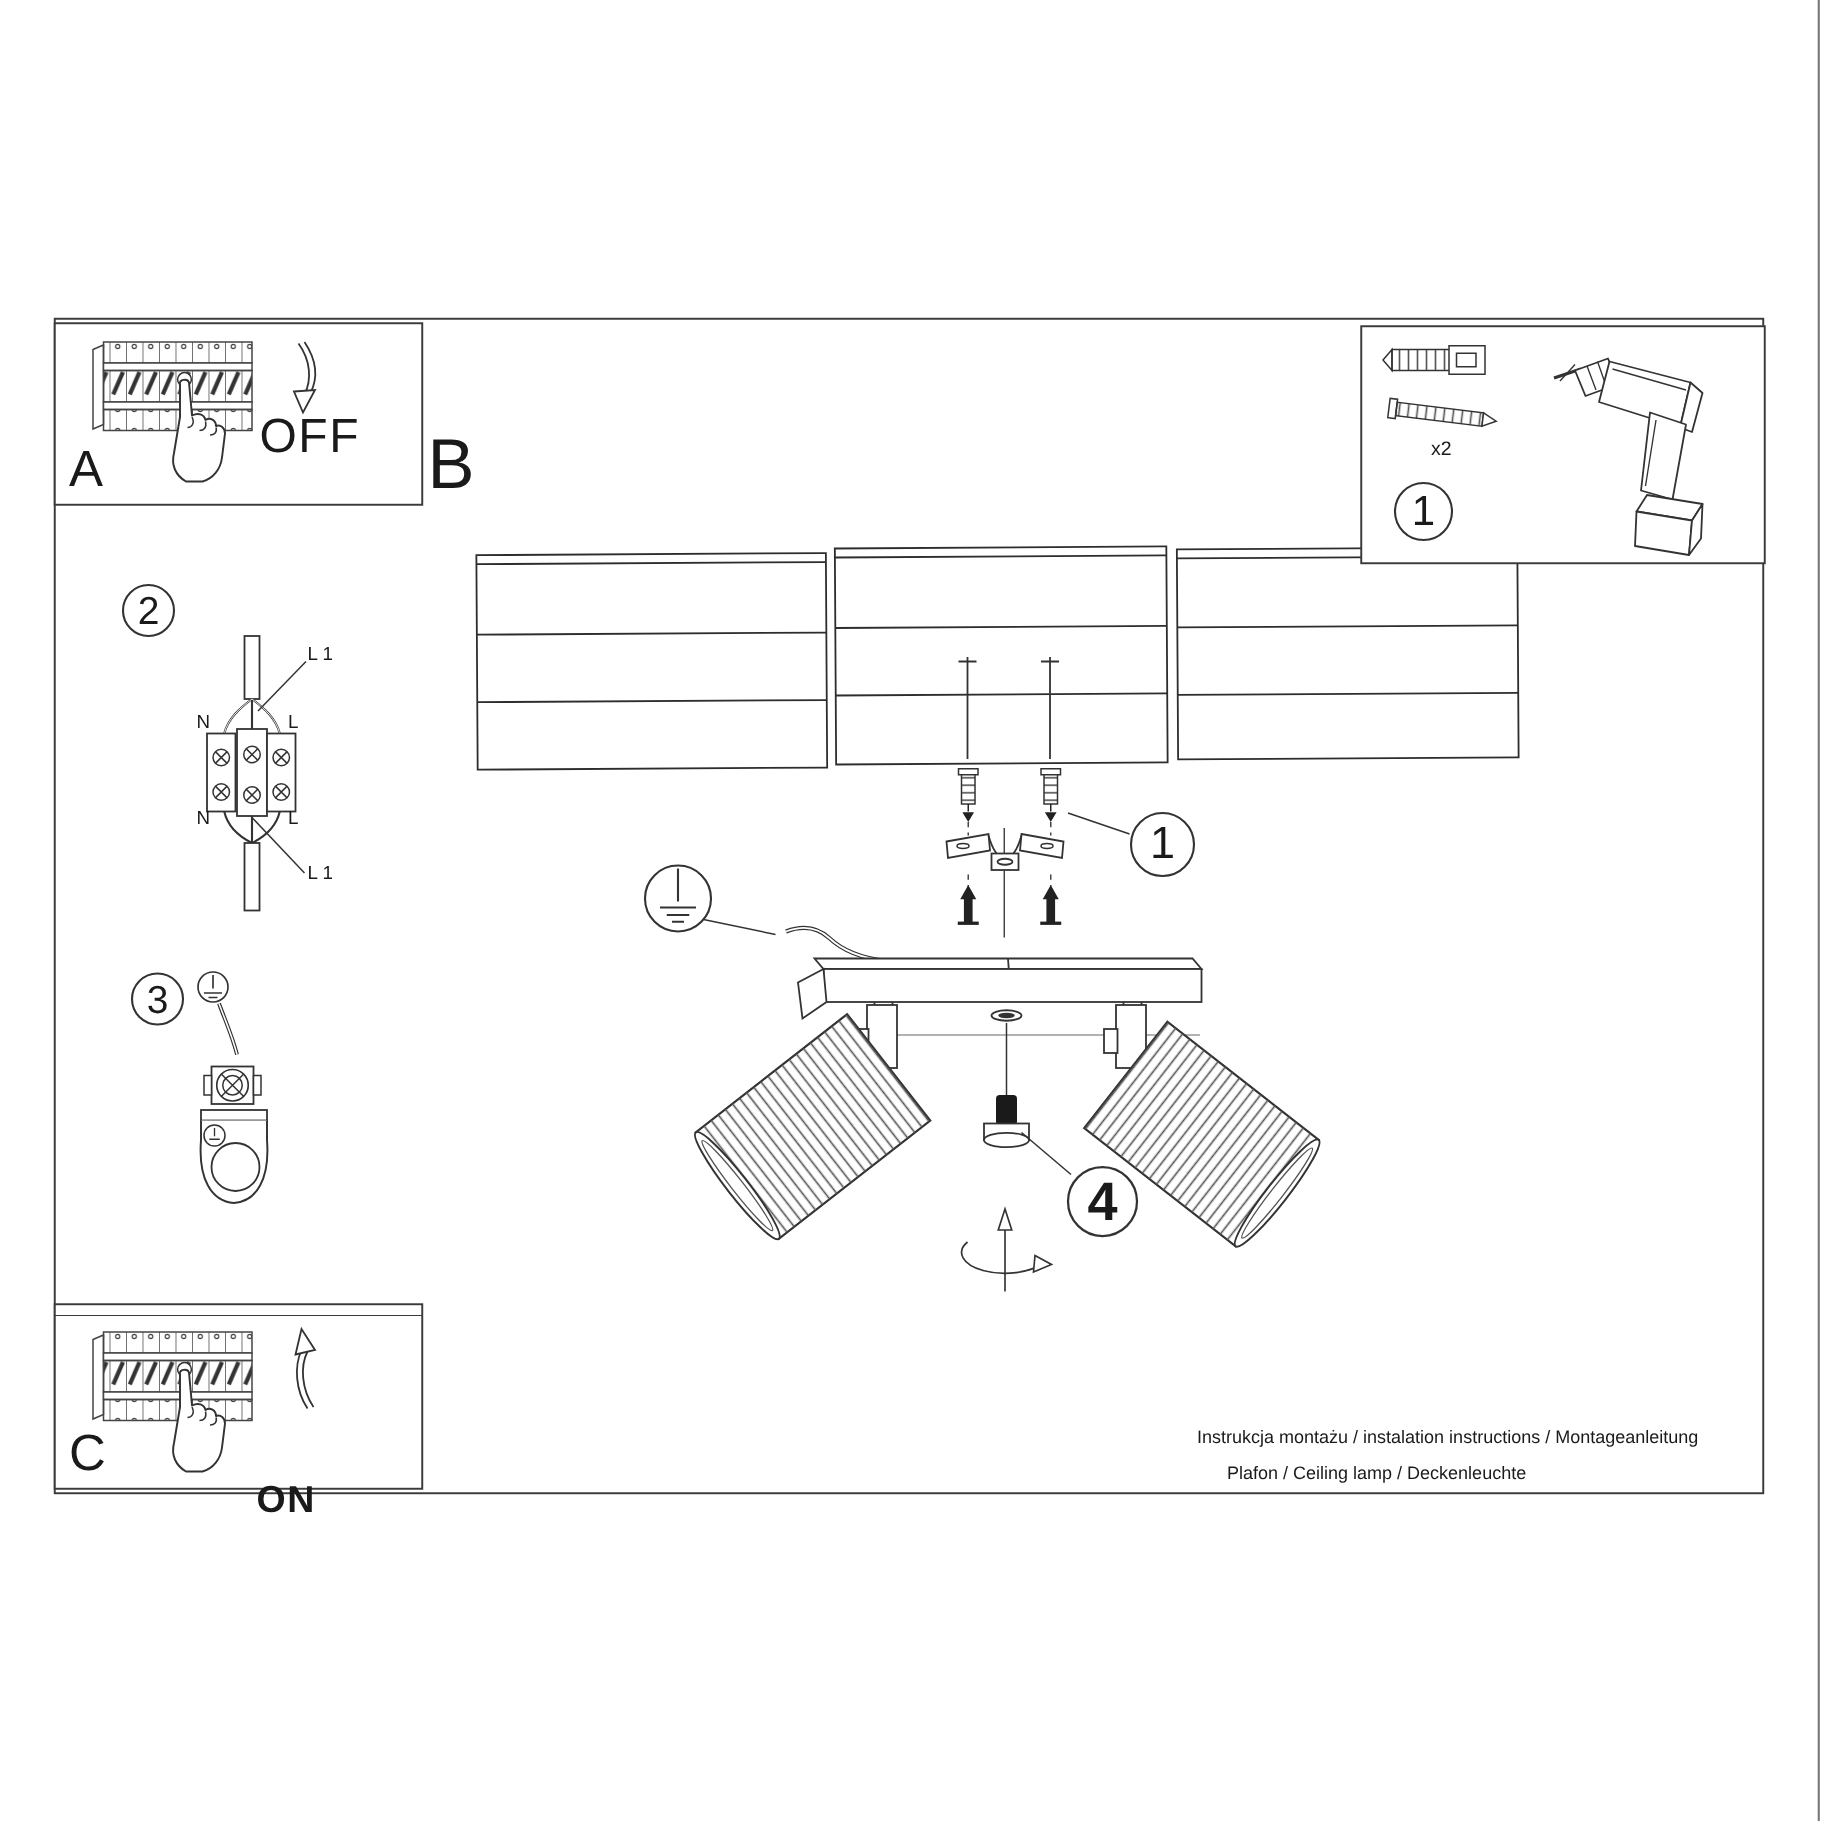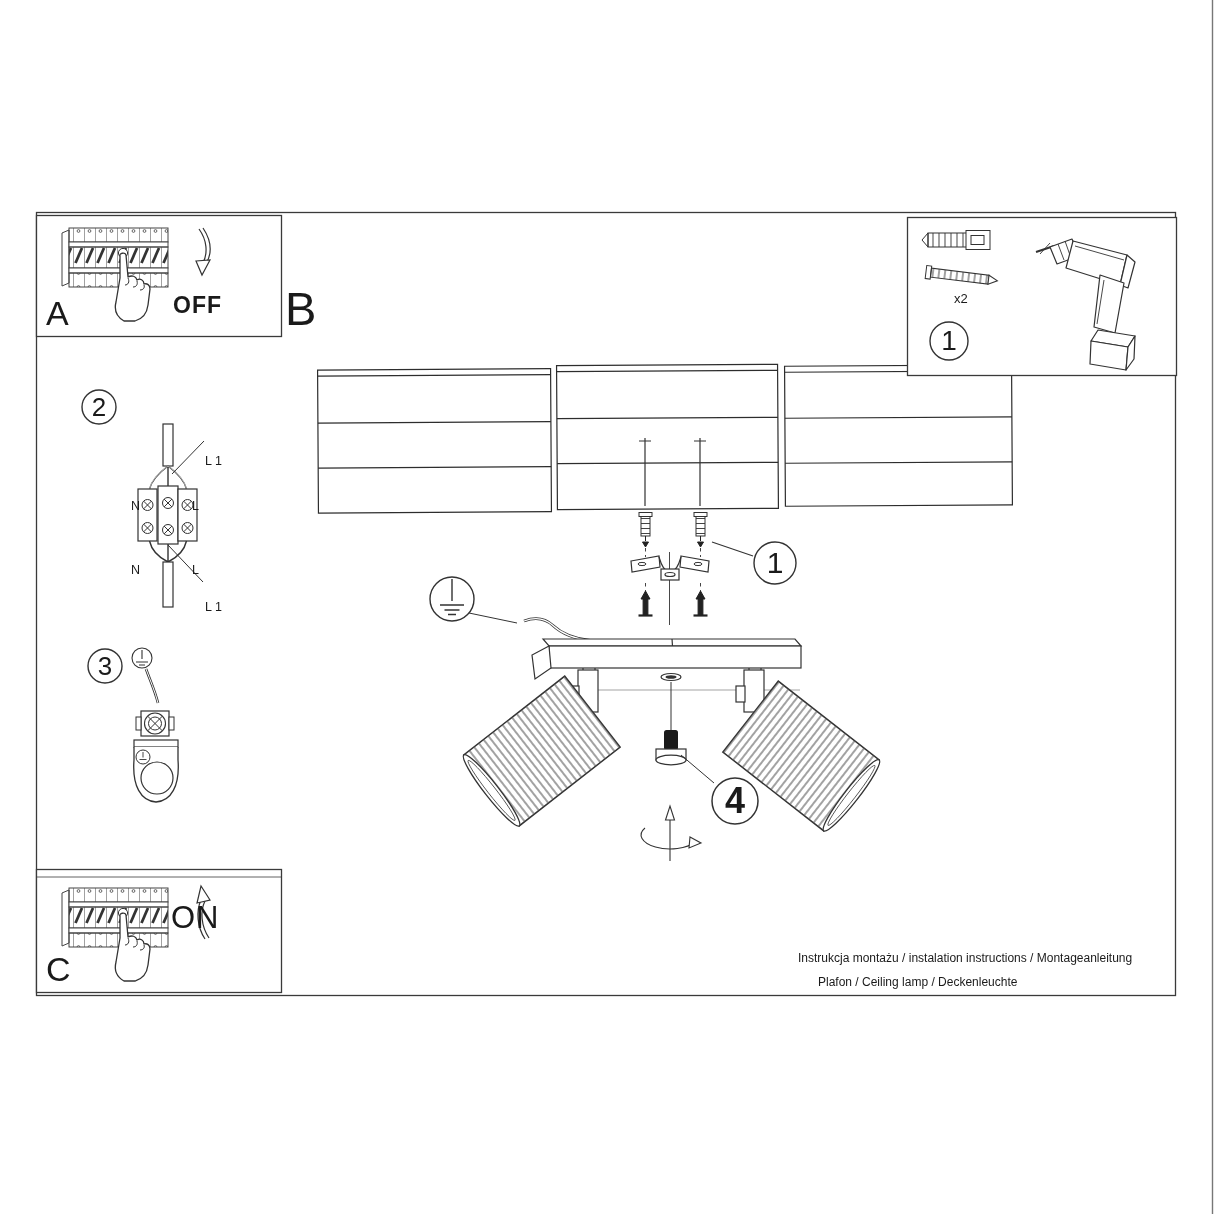--- a/index.html
+++ b/index.html
@@ -2,21 +2,21 @@
 <html><head>
 <meta charset="utf-8">
 <style>
   html,body{margin:0;padding:0;background:#fff;}
   .canvas{position:relative;width:1214px;height:1214px;background:#fff;overflow:hidden;
           font-family:"Liberation Sans", sans-serif;color:#1a1a1a;}
   .canvas svg{position:absolute;left:0;top:0;}
   .txt{position:absolute;white-space:pre;color:#1a1a1a;}
   .badge{position:absolute;transform:translate(-50%,-50%);font-size:30px;line-height:1;}
   .letter{font-size:34px;font-weight:400;}
-  .wirelabel{font-size:12.5px;margin-top:25px;}
+  .wirelabel{font-size:12.5px;}
   .footer{font-size:12px;line-height:24px;}
 </style>
 </head>
 <body>
 
 <div class="canvas">
 
 <svg width="1214" height="1214" viewBox="0 0 1214 1214">
   <defs>
     <pattern id="ribs" width="6" height="6" patternUnits="userSpaceOnUse">
@@ -266,24 +266,24 @@
     <path d="M147.5,716 L162.5,731 M147.5,731 L162.5,716" stroke-width="1"></path>
     <rect x="134" y="740" width="44" height="7" stroke-width="1.2" fill="#fff"></rect>
     <path d="M134,747 L134,760 C132,786 141,801 156,802 C171,801 180,786 178,760 L178,747" stroke-width="1.3" fill="#fff"></path>
     <circle cx="143" cy="757" r="7" stroke-width="1"></circle>
     <path d="M143,752 V757.5 M139.5,759.5 H146.5" stroke-width="0.9"></path>
     <circle cx="157" cy="778" r="16" stroke-width="1.2"></circle>
   </g>
 </svg>
 
 <div class="txt letter" style="left:46px;top:294px;">A</div>
-<div class="txt" style="left:173px;top:292px;font-size:23px;letter-spacing:1px;font-weight:bold;">OFF</div>
+<div class="txt" style="left:173px;top:272px;font-size:32px;letter-spacing:1px;">OFF</div>
 <div class="txt" style="left:285px;top:281px;font-size:47px;">B</div>
 <div class="txt letter" style="left:46px;top:950px;">C</div>
-<div class="txt" style="left:171px;top:900px;font-size:31px;letter-spacing:1px;">ON</div>
+<div class="txt" style="left:171px;top:986px;font-size:25px;letter-spacing:1px;font-weight:bold;">ON</div>
 
 <div class="badge" style="left:949px;top:341px;font-size:28px;">1</div>
 <div class="badge" style="left:775px;top:563px;">1</div>
 <div class="badge" style="left:99px;top:407px;font-size:26px;">2</div>
 <div class="badge" style="left:105px;top:666px;font-size:26px;">3</div>
 <div class="badge" style="left:735px;top:801px;font-size:36px;font-weight:700;">4</div>
 
 <div class="txt" style="left:954px;top:251px;font-size:13px;margin-top:40px;">x2</div>
 
 <div class="txt wirelabel" style="left:205px;top:429px;">L 1</div>

